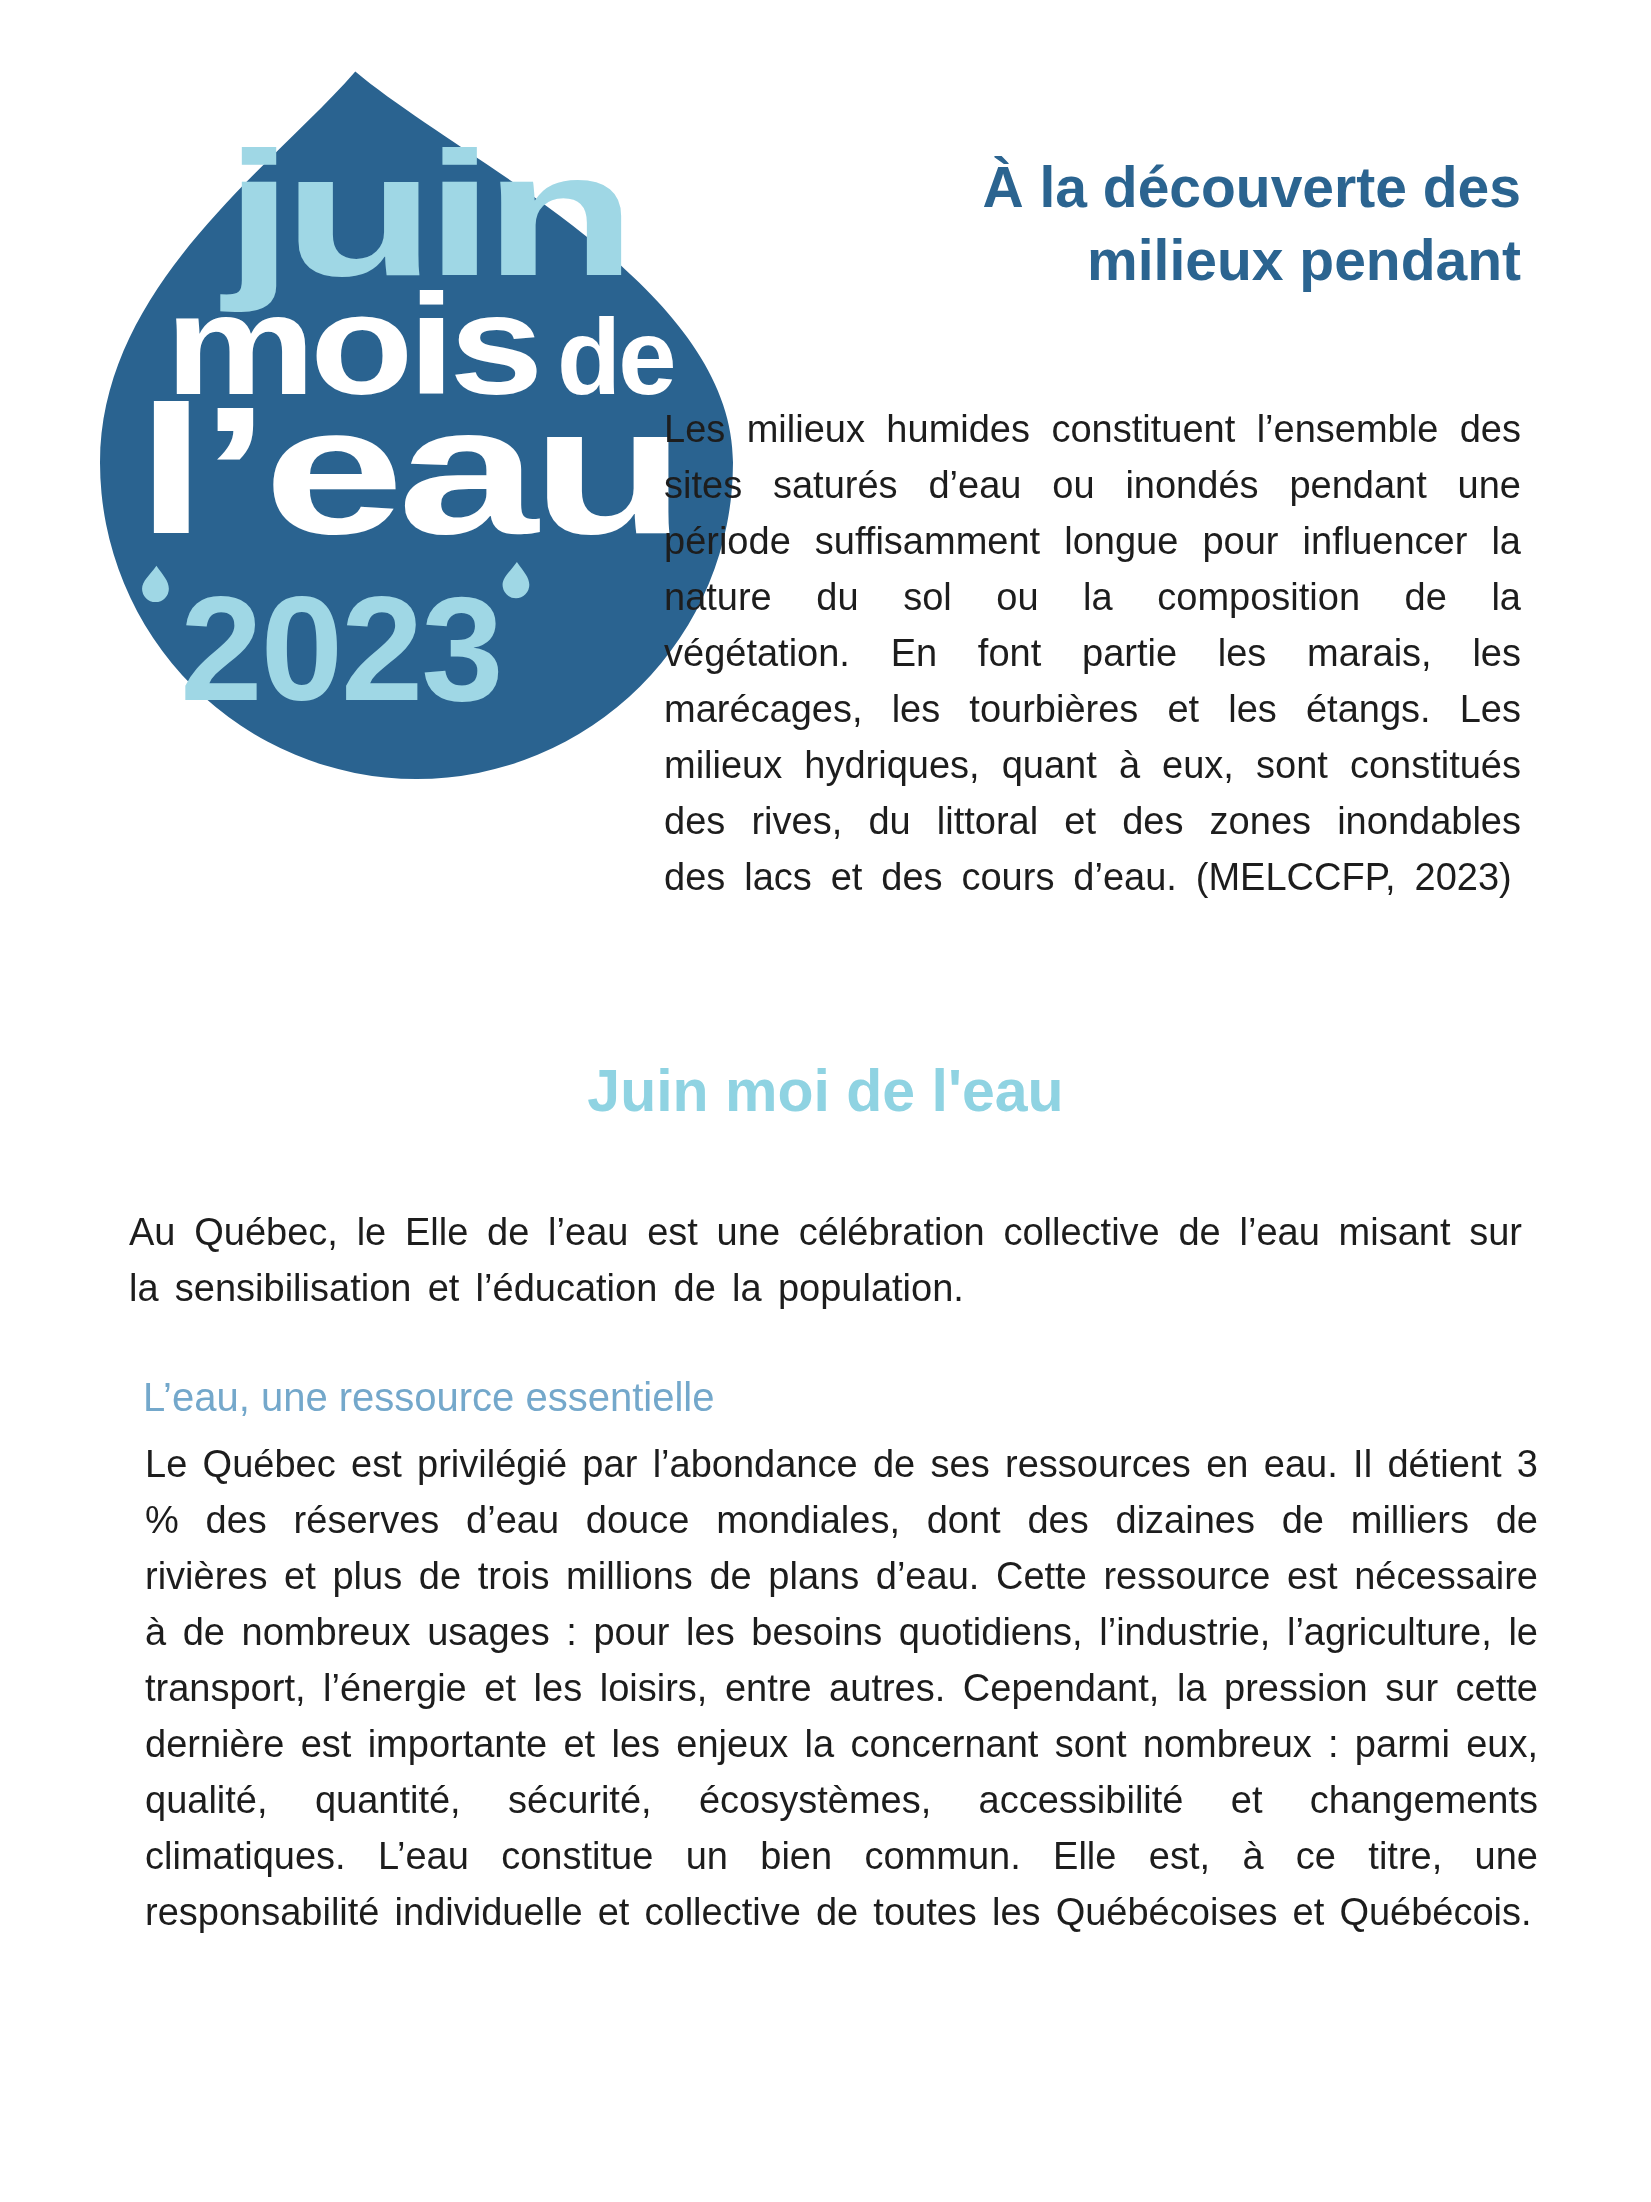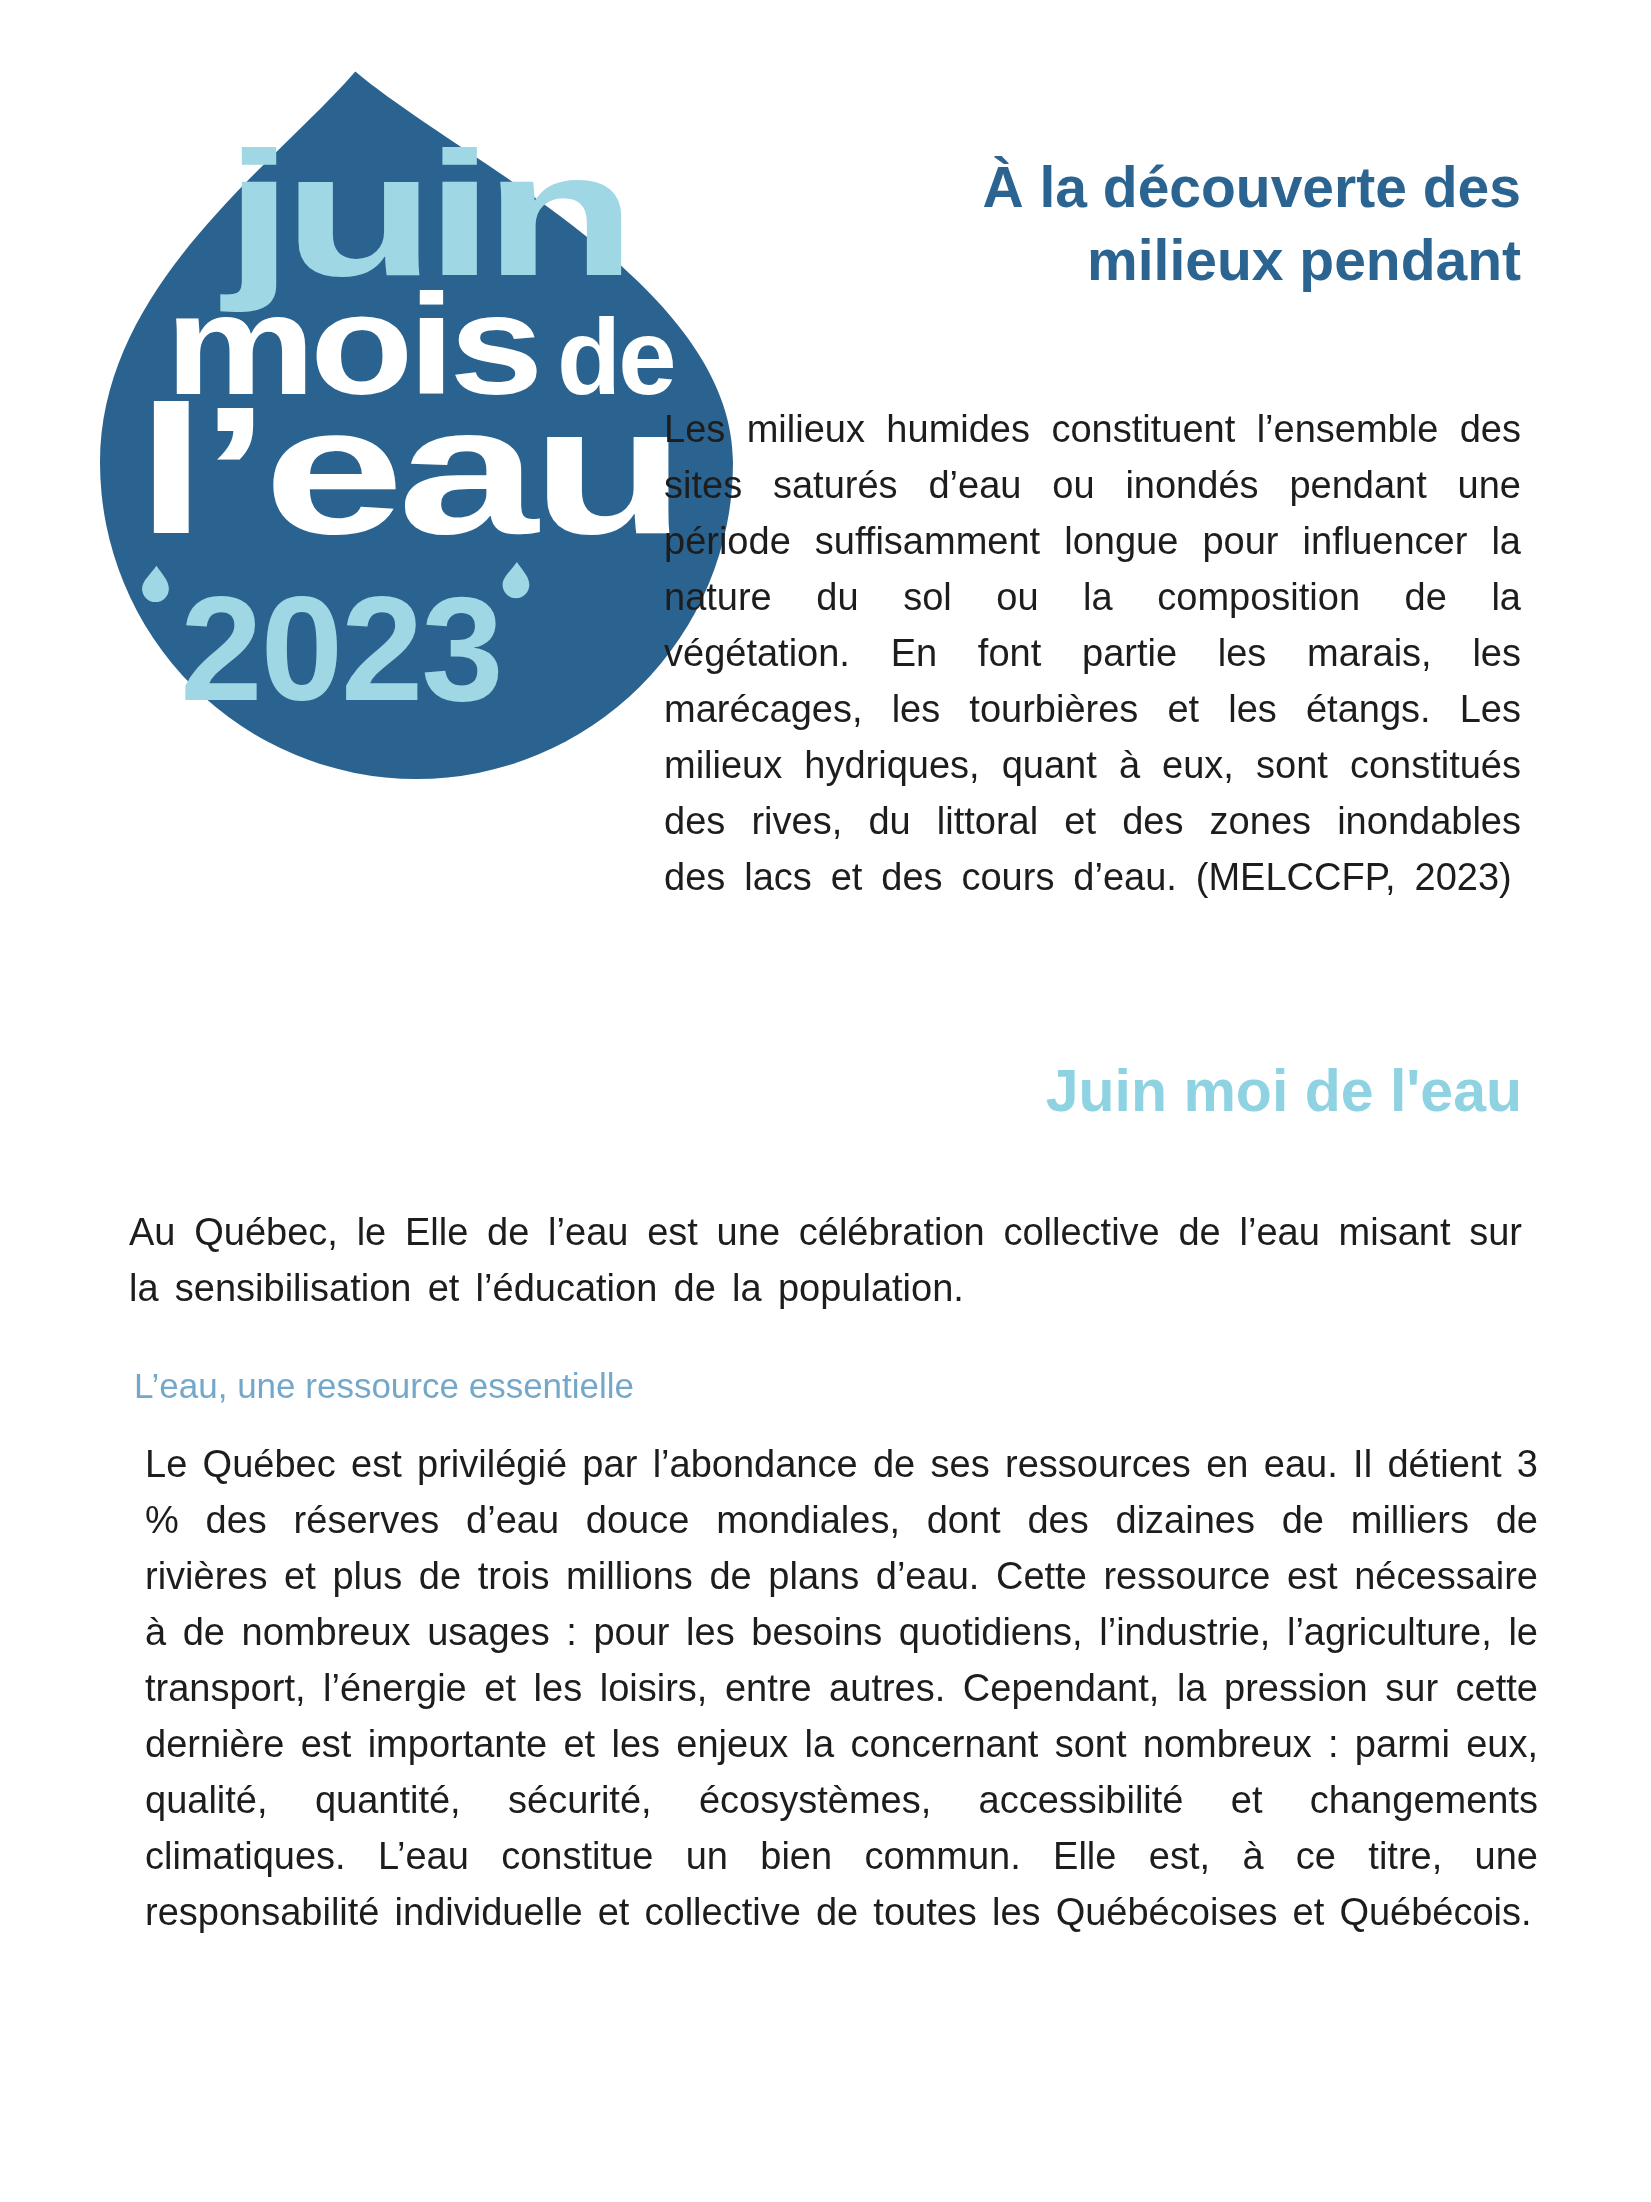--- a/index.html
+++ b/index.html
@@ -63,21 +63,21 @@
     color: #1d1d1d;
   }
 
   
   .section-heading {
     position: absolute;
     left: 129px;
     top: 1057px;
     width: 1393px;
     margin: 0;
-    text-align: right;
+    text-align: center;
     color: #8FD3E2;
     font-size: 59px;
     font-weight: 700;
   }
   .section-intro {
     position: absolute;
     left: 129px;
     top: 1204px;
     width: 1393px;
     margin: 0;
@@ -85,23 +85,23 @@
     line-height: 56px;
     text-align: justify;
     word-spacing: 0.15em;
     color: #1d1d1d;
   }
   .sub-heading {
     position: absolute;
     left: 129px;
     top: 1361px;
     width: 1393px;
-    margin: 5px;
+    margin: 14px;
     color: #74A8CB;
-    font-size: 35px;
+    font-size: 40px;
     font-weight: 400;
   }
   .section-body {
     position: absolute;
     left: 129px;
     top: 1420px;
     width: 1393px;
     margin: 16px;
     font-size: 38px;
     line-height: 56px;

